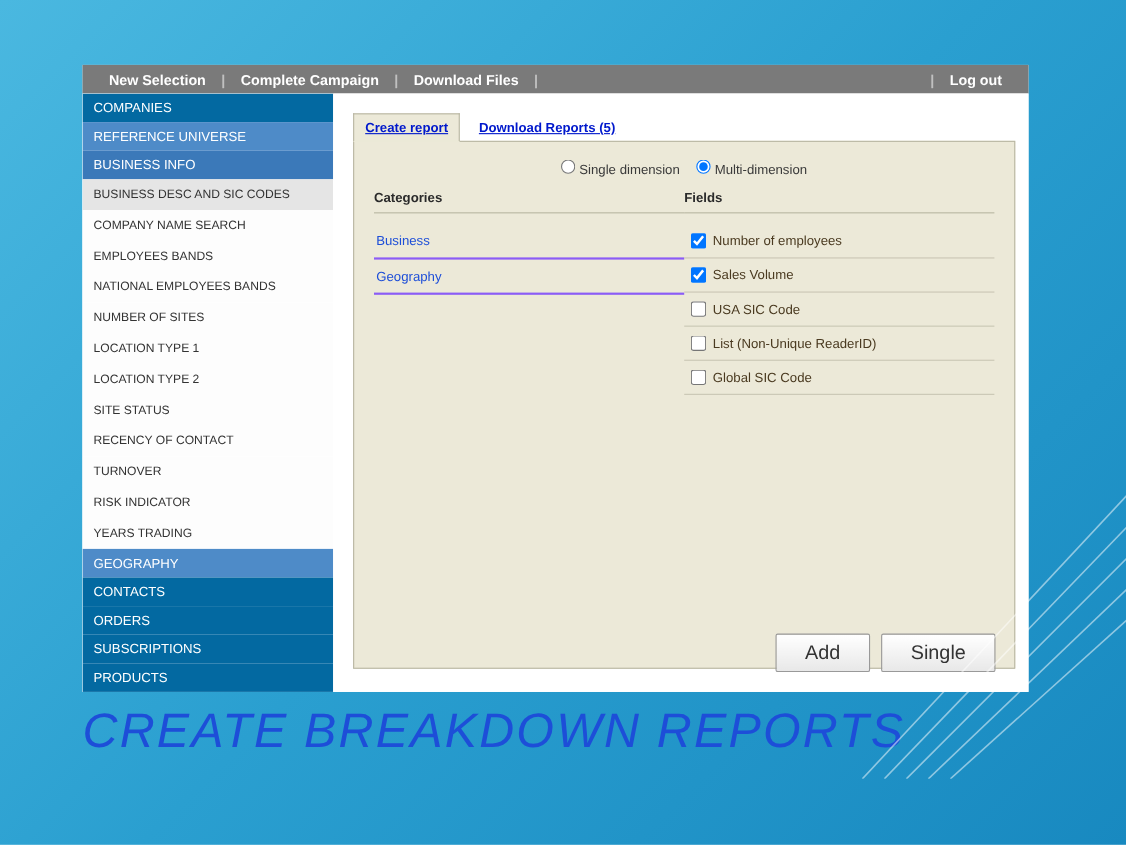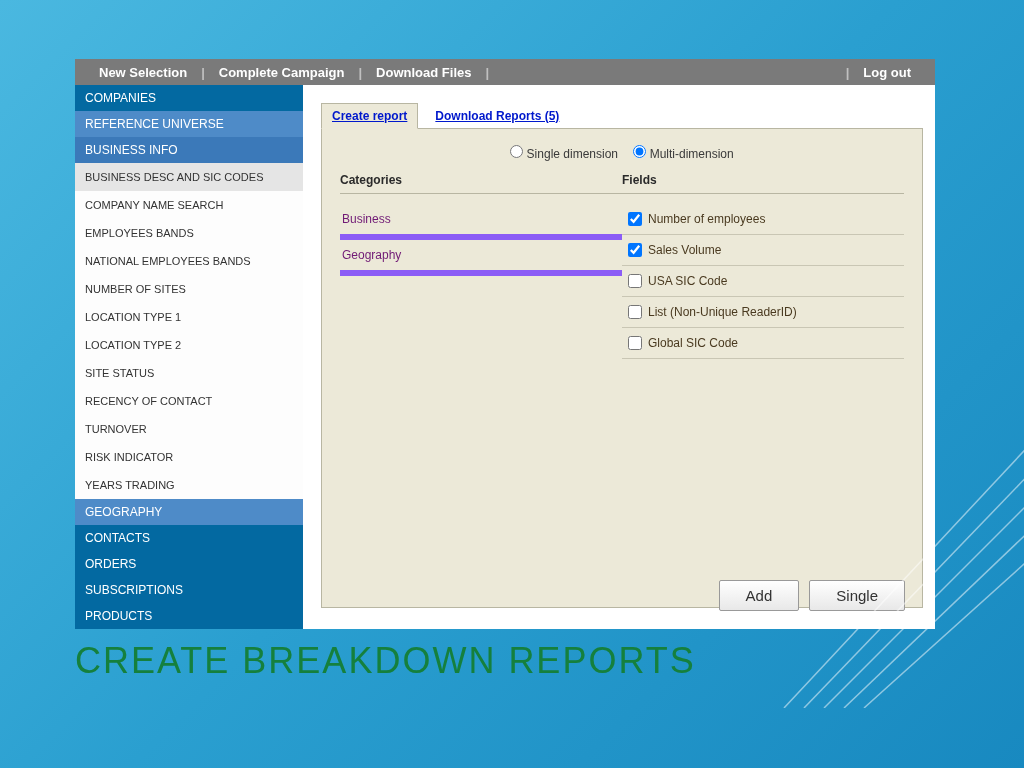--- a/index.html
+++ b/index.html
@@ -40,33 +40,34 @@
 }
 .panel {
   background: #ece9d8; border: 1px solid #b8b6a2; min-height: 480px;
   margin-top: -1px; padding: 12px 18px; font-family: Verdana, Arial, sans-serif;
 }
 .dim-row { text-align: center; font-size: 12px; color: #3a3a3a; padding: 4px 0 12px; }
 .dim-row label { margin: 0 6px; }
 .cols { display: flex; }
 .col { flex: 1; }
 .col h4 { font-size: 12px; font-weight: bold; color: #2a2a2a; padding-bottom: 6px; border-bottom: 1px solid #b8b6a2; margin-bottom: 10px; }
-.cat-item { font-size: 12px; color: #701a75; padding: 8px 2px; border-bottom: 6px solid #8b5cf6; cursor: pointer; }
+.cat-item { font-size: 12px; color: #1d4ed8; padding: 8px 2px; border-bottom: 2px solid #8b5cf6; cursor: pointer; }
 .field-item { font-size: 12px; color: #4a3a20; padding: 8px 2px 8px 6px; border-bottom: 1px solid #c9c6b4; display: flex; gap: 6px; }
 .field-item input { width: 14px; height: 14px; }
 .button-row { position: absolute; right: 30px; bottom: 18px; display: flex; gap: 10px; }
 .btn {
   background: linear-gradient(#fff, #e8e8e8); border: 1px solid #999;
-  padding: 6px 26px; font-size: 15px; border-radius: 2px; cursor: pointer;
+  padding: 6px 26px; font-size: 18px; border-radius: 2px; cursor: pointer;
   font-family: Arial, sans-serif; color: #333;
 }
 .slide-title {
-  position: absolute; left: 75px; top: 640px; color: #15803d;
-  font-size: 36px; letter-spacing: 2px; font-weight: 300;
+  position: absolute; left: 75px; top: 640px; color: #1d4ed8;
+  font-size: 44px; letter-spacing: 2px; font-weight: 300;
   font-family: "Segoe UI Light", "Helvetica Neue", Arial, sans-serif;
+  font-style: italic;
 }
 .deco-lines {
   position: absolute; right: -40px; bottom: 60px; width: 320px; height: 320px;
   pointer-events: none;
 }
 .deco-lines line { stroke: #fff; stroke-width: 1.5; opacity: 0.5; }
 </style>
 </head>
 <body>
 

